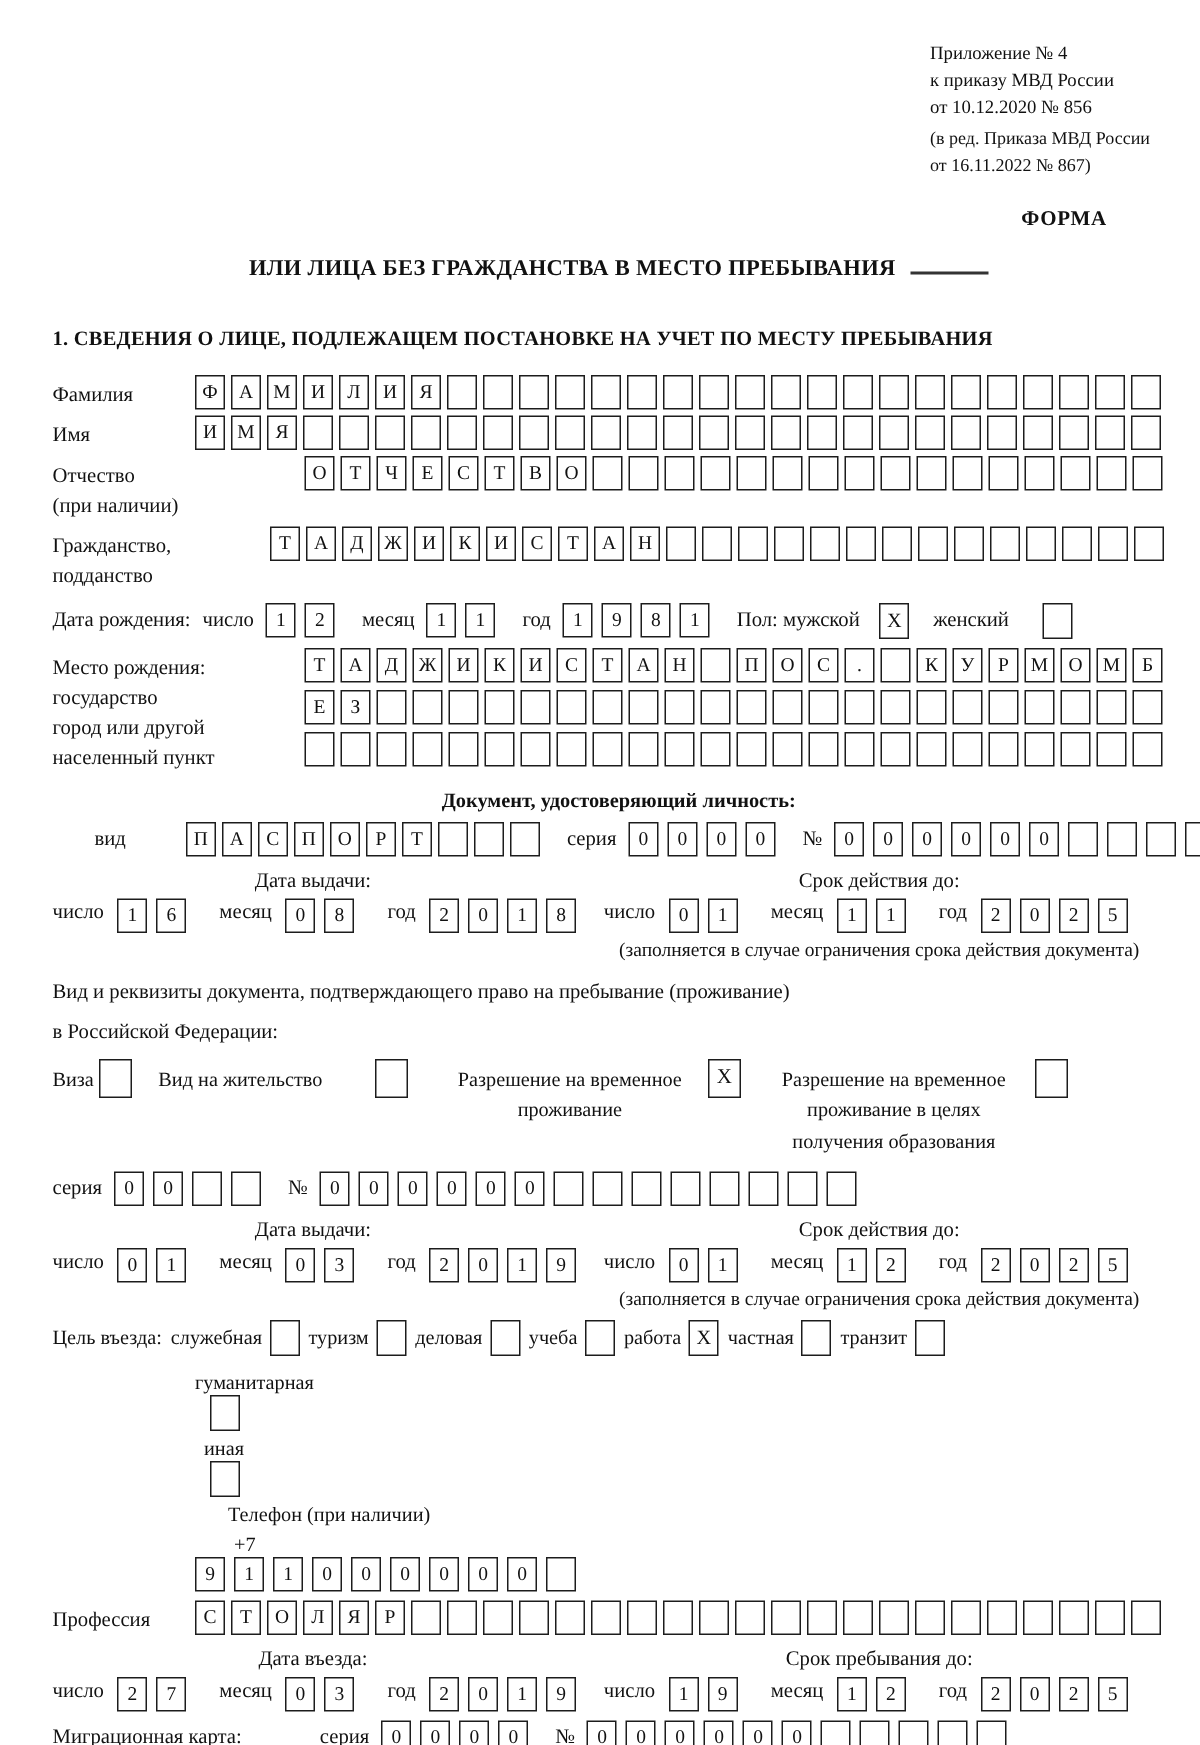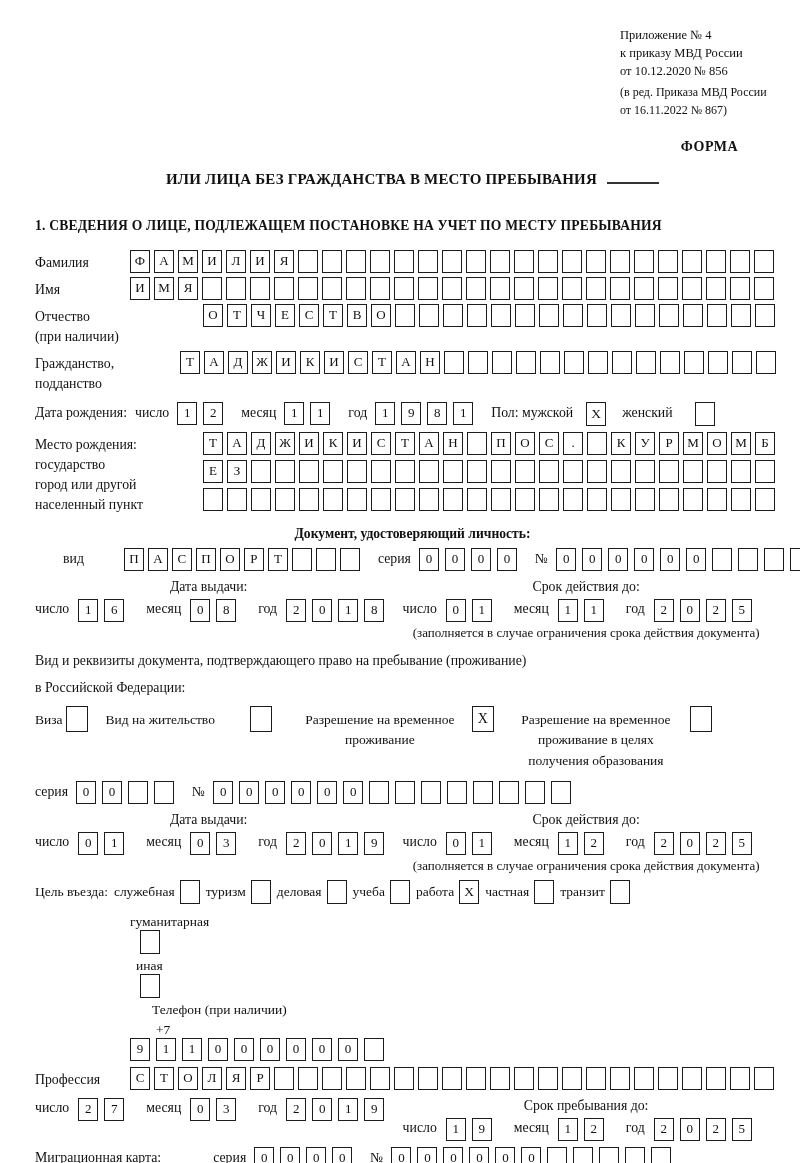--- a/index.html
+++ b/index.html
@@ -264,20 +264,21 @@
     <span class="dboxes"><span class="cbox">9</span><span class="cbox">1</span><span class="cbox">1</span><span class="cbox">0</span><span class="cbox">0</span><span class="cbox">0</span><span class="cbox">0</span><span class="cbox">0</span><span class="cbox">0</span><span class="cbox"></span></span>
   </div>
 
   <div class="frow" style="margin-top:4px;">
     <div class="flabel w95">Профессия</div>
     <div class="boxes"><span class="cbox">С</span><span class="cbox">Т</span><span class="cbox">О</span><span class="cbox">Л</span><span class="cbox">Я</span><span class="cbox">Р</span><span class="cbox"></span><span class="cbox"></span><span class="cbox"></span><span class="cbox"></span><span class="cbox"></span><span class="cbox"></span><span class="cbox"></span><span class="cbox"></span><span class="cbox"></span><span class="cbox"></span><span class="cbox"></span><span class="cbox"></span><span class="cbox"></span><span class="cbox"></span><span class="cbox"></span><span class="cbox"></span><span class="cbox"></span><span class="cbox"></span><span class="cbox"></span><span class="cbox"></span><span class="cbox"></span></div>
   </div>
 
   <div class="dategrp">
     <div class="dg-left">
+      <div class="dg-head">Дата въезда:</div>
       <div class="dg-line">
         <span class="dlbl">число</span>
         <span class="dboxes"><span class="cbox">2</span><span class="cbox">7</span></span>
         <span class="dlbl">месяц</span>
         <span class="dboxes"><span class="cbox">0</span><span class="cbox">3</span></span>
         <span class="dlbl">год</span>
         <span class="dboxes"><span class="cbox">2</span><span class="cbox">0</span><span class="cbox">1</span><span class="cbox">9</span></span>
       </div>
     </div>
     <div class="dg-right">

